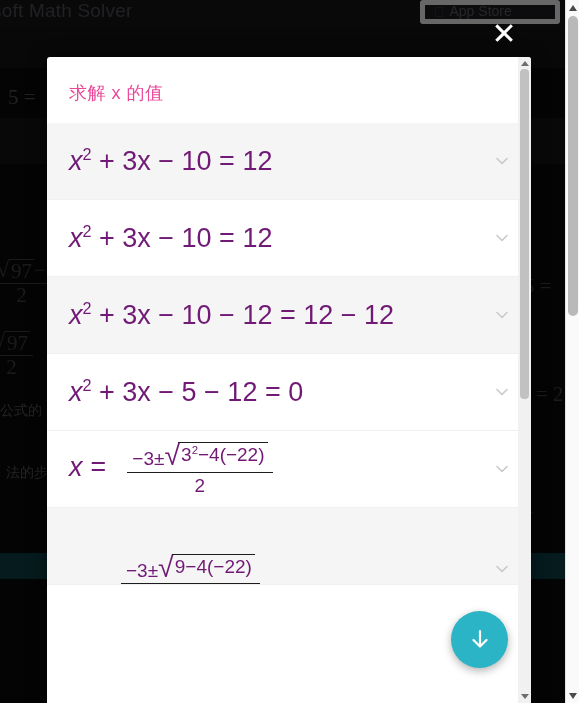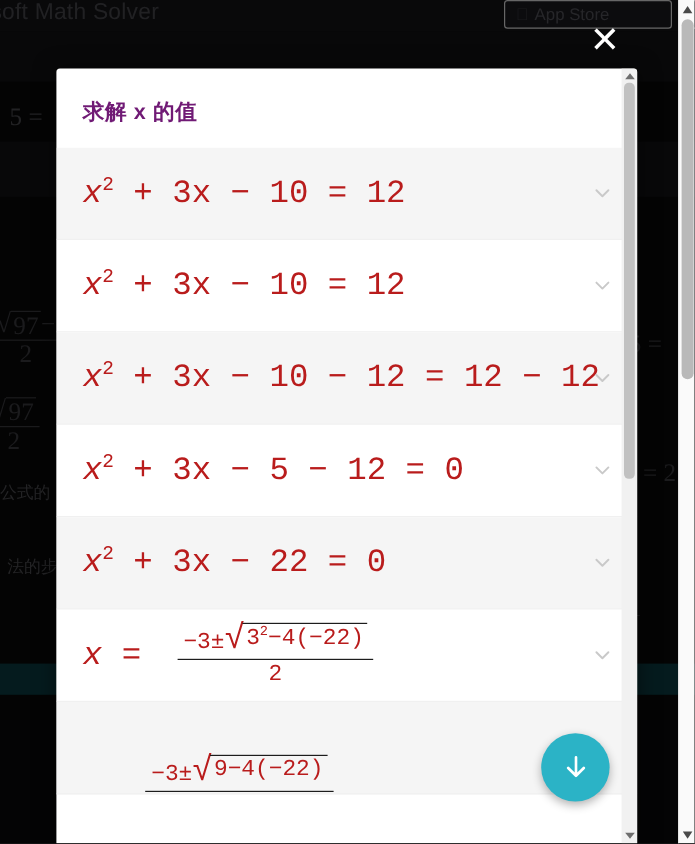--- a/index.html
+++ b/index.html
@@ -17,22 +17,22 @@
     position: absolute; left: 0; top: 0; width: 579px; height: 26px;
     background: #141418;
   }
   .bg-brand {
     position: absolute; left: -8px; top: 0px;
     font-size: 19px; color: #4a4a4f; letter-spacing: .2px;
     white-space: nowrap;
   }
   .store-btn {
     position: absolute; top: 0px; height: 24px;
-    background: #1b1b20; border: 1px solid #e5e5e5; border-radius: 3px;
-    display: flex; align-items: center; gap: 5px; padding: 0 9px;
+    background: #1b1b20; border: 5px solid #e5e5e5; border-radius: 3px;
+    display: flex; align-items: flex-end; gap: 5px; padding: 0 9px;
     color: #55555c; font-size: 14px; white-space: nowrap;
   }
   .store-btn.s1 { left: 420px; width: 140px; }
   .store-btn.s2 { left: 566px; width: 60px; }
   .apple-glyph { font-size: 14px; line-height: 1; color: #3b3b41; }
 
   .bg-strip {
     position: absolute; left: 0; width: 579px;
     background: #131316;
   }
@@ -79,21 +79,21 @@
     position: absolute; left: 47px; top: 57px;
     width: 484px; height: 646px;
     background: #ffffff;
     border-radius: 3px 3px 0 0;
     box-shadow: 0 2px 18px rgba(0,0,0,.5);
     overflow: hidden; z-index: 30;
     display: flex; flex-direction: column;
   }
   .modal-head { padding: 24px 22px 0 22px; flex: 0 0 auto; }
   .modal-title {
-    font-size: 18px; font-weight: bold; color: #701a75; letter-spacing: .5px;
+    font-size: 18px; font-weight: normal; color: #ec4899; letter-spacing: .5px;
   }
   .method-select {
     margin-top: 18px;
     display: inline-flex; align-items: center; gap: 10px;
     background: #f6f6f6; border: 1px solid #e2e2e2; border-radius: 4px;
     padding: 10px 13px; cursor: pointer;
     font-size: 16px; color: #3a3a3a;
   }
   .caret { width: 0; height: 0; border-left: 5px solid transparent;
            border-right: 5px solid transparent; border-top: 6px solid #8a8a8a; }
@@ -101,22 +101,22 @@
   .steps { margin-top: 18px; flex: 1 1 auto; overflow: hidden; position: relative; }
   .step-row {
     position: relative; display: flex; align-items: center;
     min-height: 77px; padding: 6px 52px 6px 22px;
     border-bottom: 1px solid #f0f0f0;
     cursor: pointer;
   }
   .step-row.odd { background: #f5f5f5; }
   .step-row.even { background: #ffffff; }
   .step-math {
-    font-family: Liberation Mono, monospace;
-    font-size: 27px; color: #b91c1c; white-space: nowrap;
+    font-family: Liberation Sans, sans-serif;
+    font-size: 27px; color: #701a75; white-space: nowrap;
   }
   .step-math i { font-style: italic; }
   .step-math sup { font-size: .6em; vertical-align: super; }
   .chev {
     position: absolute; right: 20px; top: 50%; transform: translateY(-50%);
     width: 18px; height: 18px;
   }
   .chev svg { display: block; }
   .eqfrac { display: inline-flex; flex-direction: column; align-items: center;
             vertical-align: middle; font-size: 19px; line-height: 1.12; }
@@ -293,30 +293,20 @@
         <div class="step-math">
           <i>x</i><sup>2</sup><span> + 3x − 5 − 12 = 0</span>
         </div>
         <span class="chev">
           <svg width="18" height="18" viewBox="0 0 18 18">
               <path d="M4 6.5 L9 11.5 L14 6.5" fill="none" stroke="#c9c9c9" stroke-width="1.6" stroke-linecap="round" stroke-linejoin="round"></path>
             </svg>
         </span>
       </div>
 
-      <div class="step-row odd">
-        <div class="step-math">
-          <i>x</i><sup>2</sup><span> + 3x − 22 = 0</span>
-        </div>
-        <span class="chev">
-          <svg width="18" height="18" viewBox="0 0 18 18">
-              <path d="M4 6.5 L9 11.5 L14 6.5" fill="none" stroke="#c9c9c9" stroke-width="1.6" stroke-linecap="round" stroke-linejoin="round"></path>
-            </svg>
-        </span>
-      </div>
 
       <div class="step-row even">
         <div class="step-math">
           <span style="margin-right:14px;"><i>x =</i></span>
           <span class="eqfrac">
             <span class="num">
               <span>−3±</span><span class="sqrt">
                   <span class="rsign">√</span>
                   <span class="rbody"><span>3</span><sup>2</sup><span>−4(−22)</span></span>
                 </span>

